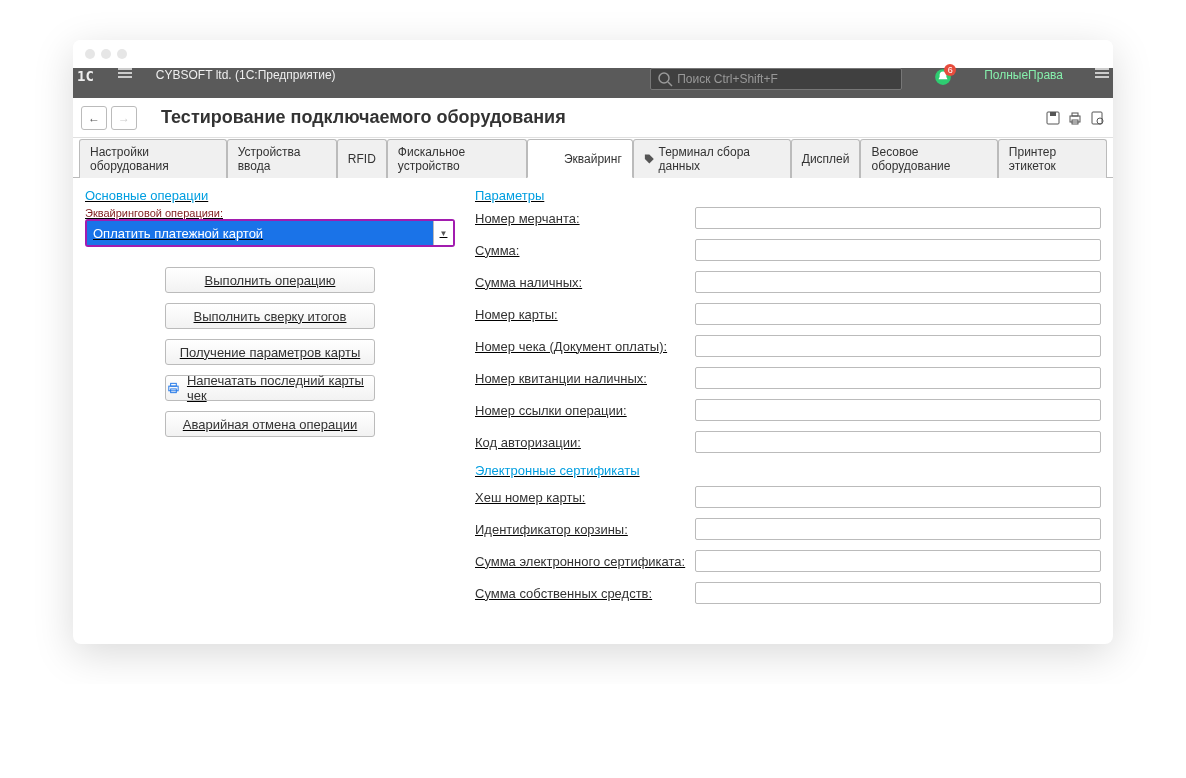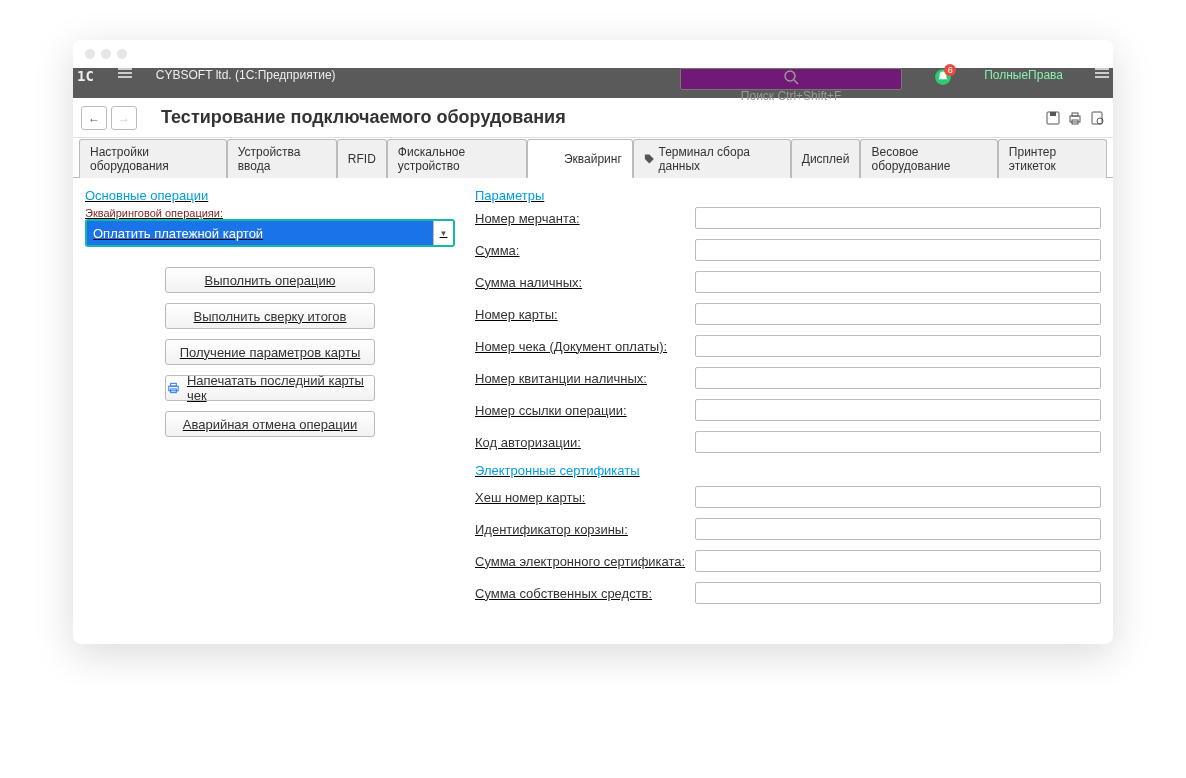--- a/index.html
+++ b/index.html
@@ -34,31 +34,30 @@
     align-items: flex-start;
     padding: 0 4px;
     font-size: 12px;
     gap: 24px;
   }
   .logo { font-family: monospace; font-weight: bold; font-size: 14px; }
   .hamburger { width: 14px; height: 10px; display:flex; flex-direction:column; justify-content:space-between; }
   .hamburger span { height:2px; background:#ccc; }
   .topbar-title { flex: 1; }
   .search-box {
-    width: 222px;
+    width: 252px;
     height: 22px;
-    background: #701a75;
+    background: #404040;
     border: 1px solid #777;
     border-radius: 2px;
     display: flex;
     align-items: center;
     padding: 0 6px;
     color: #999;
     gap: 4px;
-    flex-direction: column;
   }
   .search-box svg { flex-shrink:0; }
   .bell-wrap { position:relative; margin-left:8px; }
   .bell-wrap svg { fill:#2ecc71; }
   .badge {
     position:absolute; top:-4px; right:-4px;
     background:#e74c3c; color:#fff; font-size:9px;
     border-radius:50%; width:12px; height:12px;
     display:flex; align-items:center; justify-content:center;
   }
@@ -113,21 +112,21 @@
     padding: 10px 12px 30px;
     gap: 20px;
     text-decoration: underline;
   }
   .left-col { width: 370px; }
   .right-col { flex:1; }
   .section-title { color:#009ee0; font-size:13px; margin-bottom:4px; }
   .label { color:#7f1d1d; font-size:11px; margin-bottom:0; }
   .dropdown {
     display:flex;
-    border:2px solid #14b8a6;
+    border:2px solid #a21caf;
     border-radius:3px;
     height:28px;
     margin-bottom:20px;
   }
   .dropdown-value {
     flex:1;
     background:#1a73e8;
     color:#fff;
     padding:4px 6px;
     display:flex;

